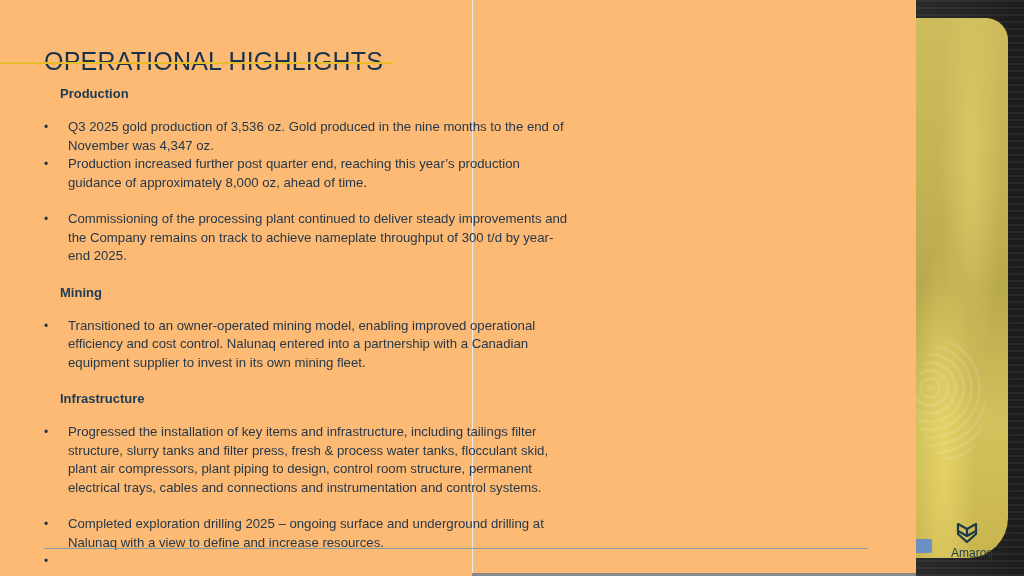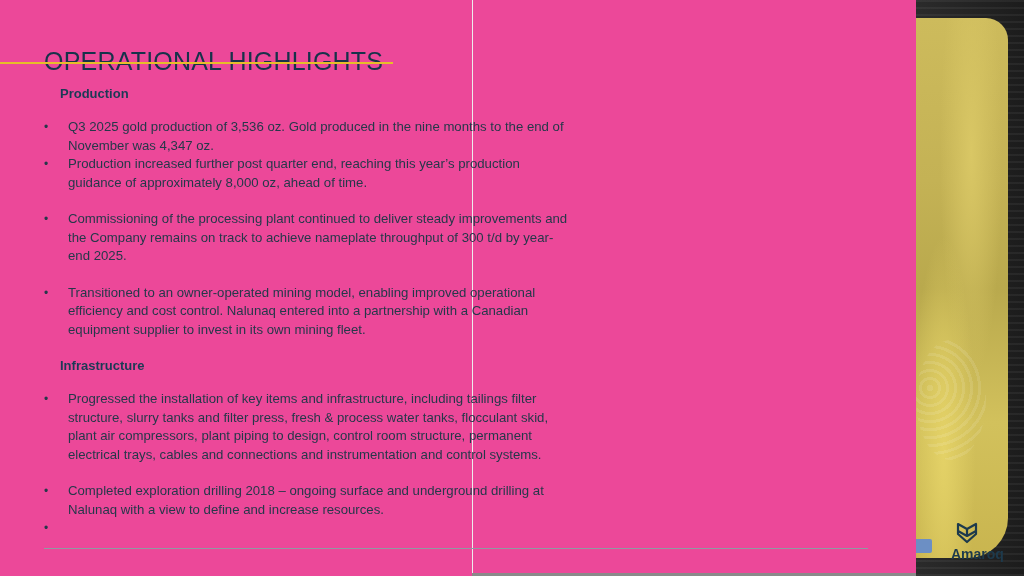--- a/index.html
+++ b/index.html
@@ -2,21 +2,21 @@
 <html><head>
 <meta charset="utf-8">
 <style>
   html, body { margin:0; padding:0; }
   body {
     width:1024px; height:576px; overflow:hidden; position:relative;
     background:#ffffff;
     font-family: "Liberation Sans", "DejaVu Sans", sans-serif;
     color:#1f3447;
   }
-  .slide { position:absolute; left:0; top:0; width:1024px; height:576px; background:#ec4899; }
+  .slide { position:absolute; left:0; top:0; width:1024px; height:576px; background:#fdba74; }
   .seam {
     position:absolute; left:472px; top:0; width:1px; height:573px;
     background:#ececec;
   }
   .seam-bottom {
     position:absolute; left:472px; top:573px; width:444px; height:3px;
     background:#8a8a8a;
   }
   .title {
     position:absolute; left:44px; top:30px;
@@ -69,21 +69,21 @@
     border-radius:50%;
   }
   .page-tab {
     position:absolute; left:916px; top:539px; width:16px; height:14px;
     background:#6c8fc4; border-radius:0 2px 2px 0;
   }
   .logo {
     position:absolute; left:956px; top:521px; width:22px; height:24px;
   }
   .logo-word {
-    position:absolute; left:951px; top:546px; font-size:14px; color:#1d3a4c; font-weight:bold;
+    position:absolute; left:951px; top:546px; font-size:12px; color:#1d3a4c; font-weight:normal;
   }
 </style>
 </head>
 <body>
 
 <div class="slide">
   <div class="seam"></div>
   <div class="seam-bottom"></div>
 
   <h1 class="title">OPERATIONAL HIGHLIGHTS</h1>
@@ -99,35 +99,36 @@
       </ul>
     </div>
 
     <div class="section">
       <ul class="bullets">
         <li><span class="dot">•</span><span>Commissioning of the processing plant continued to deliver steady improvements and the Company remains on track to achieve nameplate throughput of 300 t/d by year-end 2025.</span></li>
       </ul>
     </div>
 
     <div class="section">
+      <p class="section-head">Mining</p>
       <ul class="bullets">
         <li><span class="dot">•</span><span>Transitioned to an owner-operated mining model, enabling improved operational efficiency and cost control. Nalunaq entered into a partnership with a Canadian equipment supplier to invest in its own mining fleet.</span></li>
       </ul>
     </div>
 
     <div class="section">
       <p class="section-head">Infrastructure</p>
       <ul class="bullets">
         <li><span class="dot">•</span><span>Progressed the installation of key items and infrastructure, including tailings filter structure, slurry tanks and filter press, fresh &amp; process water tanks, flocculant skid, plant air compressors, plant piping to design, control room structure, permanent electrical trays, cables and connections and instrumentation and control systems.</span></li>
       </ul>
     </div>
 
     <div class="section">
       <ul class="bullets">
-        <li><span class="dot">•</span><span>Completed exploration drilling 2018 – ongoing surface and underground drilling at Nalunaq with a view to define and increase resources.</span></li>
+        <li><span class="dot">•</span><span>Completed exploration drilling 2025 – ongoing surface and underground drilling at Nalunaq with a view to define and increase resources.</span></li>
         <li><span class="dot">•</span></li>
       </ul>
     </div>
   </div>
 
   <div class="footer-rule"></div>
   <div class="footer-text">Amaroq Ltd: Corporate Profile</div>
 
   <div class="photo">
     <div class="dark-streaks"></div>

